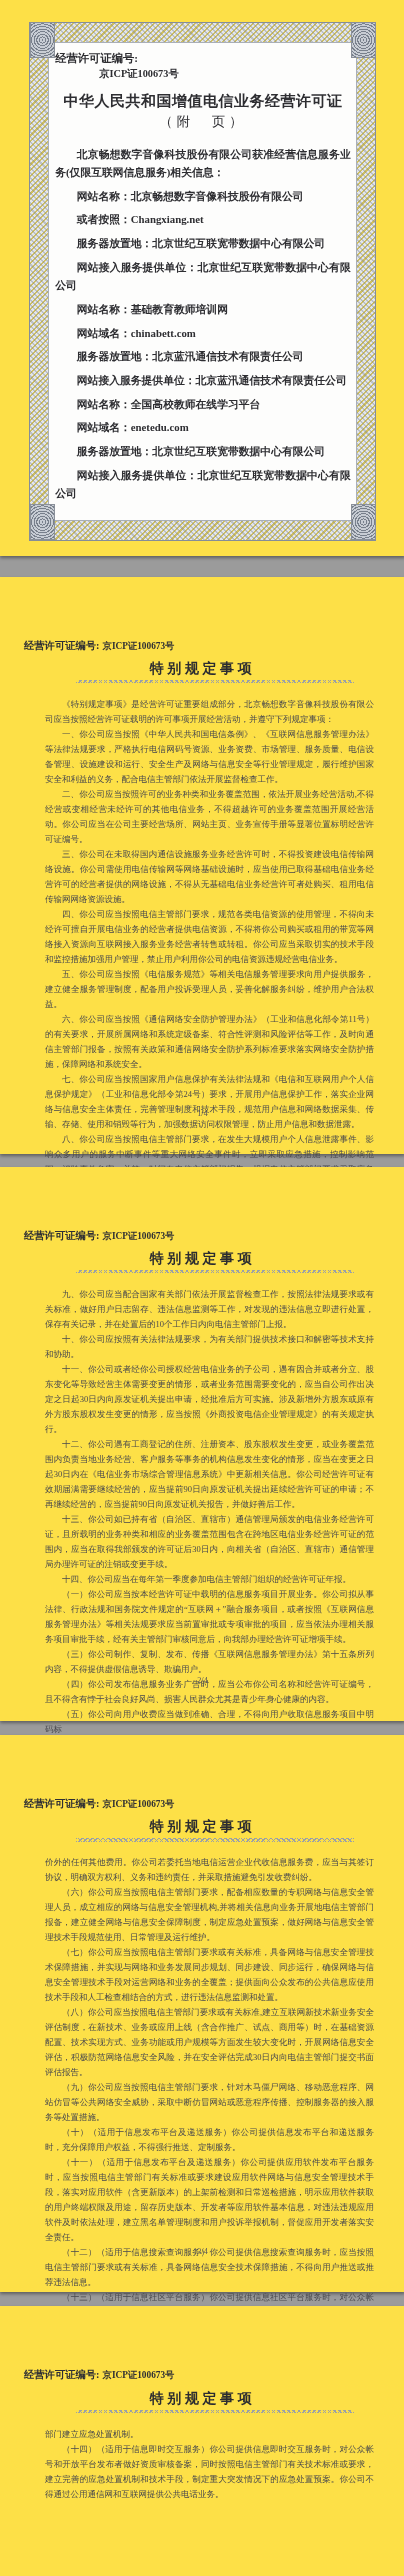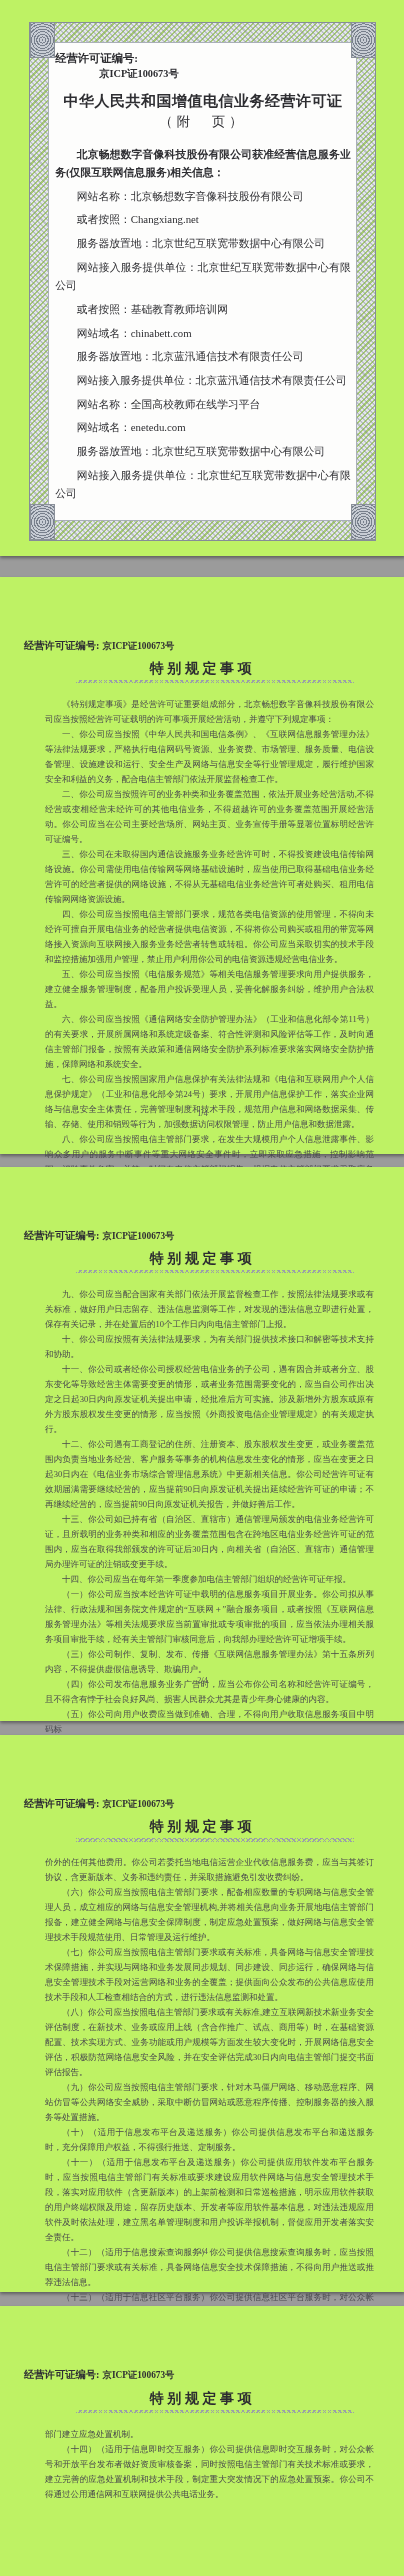--- a/index.html
+++ b/index.html
@@ -3,21 +3,21 @@
 <meta charset="utf-8">
 <style>
   html,body{margin:0;padding:0;}
   body{
     width:405px;height:2873px;
     background:#9b9b9b;
     font-family:"Liberation Serif","DejaVu Serif",serif;
     overflow:hidden;
   }
   .viewport{width:405px;display:flex;flex-direction:column;}
-  .page{background:#bef264;box-shadow:0 1.5px 3.1px rgba(0,0,0,.38);position:relative;box-sizing:border-box;}
+  .page{background:#fde047;box-shadow:0 1.5px 3.1px rgba(0,0,0,.38);position:relative;box-sizing:border-box;}
 
   
   .cert-page{height:556px;margin-bottom:20.6px;}
   .cert-frame{
     position:absolute;left:29px;right:29px;top:21.6px;bottom:15.5px;
     box-sizing:border-box;
     border:0.5px solid #868d97;
     padding:19px 18px;
     background:
       repeating-linear-gradient(45deg, rgba(124,132,144,.38) 0 1.5px, rgba(255,255,255,0) 1.5px 3.6px),
@@ -44,21 +44,21 @@
   .cert-title{
     font-size:15px;font-weight:700;text-align:center;
     letter-spacing:0.5px;margin:11.3px 0 2.1px 0;
   }
   .cert-subtitle{font-size:13.4px;font-weight:400;text-align:center;letter-spacing:4.1px;margin-bottom:13.4px;}
   .cert-intro{
     font-size:10.8px;font-weight:600;line-height:18.5px;
     text-indent:2em;text-align:justify;margin:0 0 5.2px 0;
   }
   .entry{
-    font-size:10.8px;font-weight:400;line-height:18.5px;
+    font-size:10.8px;font-weight:700;line-height:18.5px;
     text-indent:2em;text-align:justify;margin:0 0 5.2px 0;
   }
 
   
   .prov-page{color:#3c3c40;}
   .pp0{height:577px;margin-bottom:13px;}
   .pp1{height:554px;margin-bottom:14.4px;}
   .pp2{height:557px;margin-bottom:14.4px;}
   .pp3{height:566px;margin-bottom:0;}
   .prov-header{padding:62px 0 0 24px;}
@@ -106,21 +106,21 @@
         <p class="cert-intro">北京畅想数字音像科技股份有限公司获准经营信息服务业务(仅限互联网信息服务)相关信息：</p>
         <div id="cert-entries">
   <p class="entry">网站名称：北京畅想数字音像科技股份有限公司</p>
 
   <p class="entry">或者按照：Changxiang.net</p>
 
   <p class="entry">服务器放置地：北京世纪互联宽带数据中心有限公司</p>
 
   <p class="entry">网站接入服务提供单位：北京世纪互联宽带数据中心有限公司</p>
 
-  <p class="entry">或者按照：基础教育教师培训网</p>
+  <p class="entry">网站名称：基础教育教师培训网</p>
 
   <p class="entry">网站域名：chinabett.com</p>
 
   <p class="entry">服务器放置地：北京蓝汛通信技术有限责任公司</p>
 
   <p class="entry">网站接入服务提供单位：北京蓝汛通信技术有限责任公司</p>
 
   <p class="entry">网站名称：全国高校教师在线学习平台</p>
 
   <p class="entry">网站域名：enetedu.com</p>
@@ -175,21 +175,21 @@
     <div class="pageno">2/4</div>
   </section>
 
   <section class="page prov-page pp2">
     <div class="prov-header">
       <span class="plbl">经营许可证编号:</span><span class="pnum">京ICP证100673号</span>
     </div>
     <div class="prov-title">特别规定事项</div>
     <div class="zigzag"></div>
     <div class="prov-body">
-          <p class="cont">价外的任何其他费用。你公司若委托当地电信运营企业代收信息服务费，应当与其签订协议，含更新版本、义务和违约责任，并采取措施避免引发收费纠纷。</p>
+          <p class="cont">价外的任何其他费用。你公司若委托当地电信运营企业代收信息服务费，应当与其签订协议，明确双方权利、义务和违约责任，并采取措施避免引发收费纠纷。</p>
           <p>（六）你公司应当按照电信主管部门要求，配备相应数量的专职网络与信息安全管理人员，成立相应的网络与信息安全管理机构,并将相关信息向业务开展地电信主管部门报备，建立健全网络与信息安全保障制度，制定应急处置预案，做好网络与信息安全管理技术手段规范使用、日常管理及运行维护。</p>
           <p>（七）你公司应当按照电信主管部门要求或有关标准，具备网络与信息安全管理技术保障措施，并实现与网络和业务发展同步规划、同步建设、同步运行，确保网络与信息安全管理技术手段对运营网络和业务的全覆盖；提供面向公众发布的公共信息应使用技术手段和人工检查相结合的方式，进行违法信息监测和处置。</p>
           <p>（八）你公司应当按照电信主管部门要求或有关标准,建立互联网新技术新业务安全评估制度，在新技术、业务或应用上线（含合作推广、试点、商用等）时，在基础资源配置、技术实现方式、业务功能或用户规模等方面发生较大变化时，开展网络信息安全评估，积极防范网络信息安全风险，并在安全评估完成30日内向电信主管部门提交书面评估报告。</p>
           <p>（九）你公司应当按照电信主管部门要求，针对木马僵尸网络、移动恶意程序、网站仿冒等公共网络安全威胁，采取中断仿冒网站或恶意程序传播、控制服务器的接入服务等处置措施。</p>
           <p>（十）（适用于信息发布平台及递送服务）你公司提供信息发布平台和递送服务时，充分保障用户权益，不得强行推送、定制服务。</p>
           <p>（十一）（适用于信息发布平台及递送服务）你公司提供应用软件发布平台服务时，应当按照电信主管部门有关标准或要求建设应用软件网络与信息安全管理技术手段，落实对应用软件（含更新版本）的上架前检测和日常巡检措施，明示应用软件获取的用户终端权限及用途，留存历史版本、开发者等应用软件基本信息，对违法违规应用软件及时依法处理，建立黑名单管理制度和用户投诉举报机制，督促应用开发者落实安全责任。</p>
           <p>（十二）（适用于信息搜索查询服务）你公司提供信息搜索查询服务时，应当按照电信主管部门要求或有关标准，具备网络信息安全技术保障措施，不得向用户推送或推荐违法信息。</p>
           <p>（十三）（适用于信息社区平台服务）你公司提供信息社区平台服务时，对公众帐号和开放平台发布者做好资质审核备案，对违反国家相关法律法规或协议约定的，视情节采取警示、限制发布、暂停更新直至关闭账号等措施。你公司应依照有关法律规定，配合电信主管</p>
         </div>
     <div class="pageno">3/4</div>

